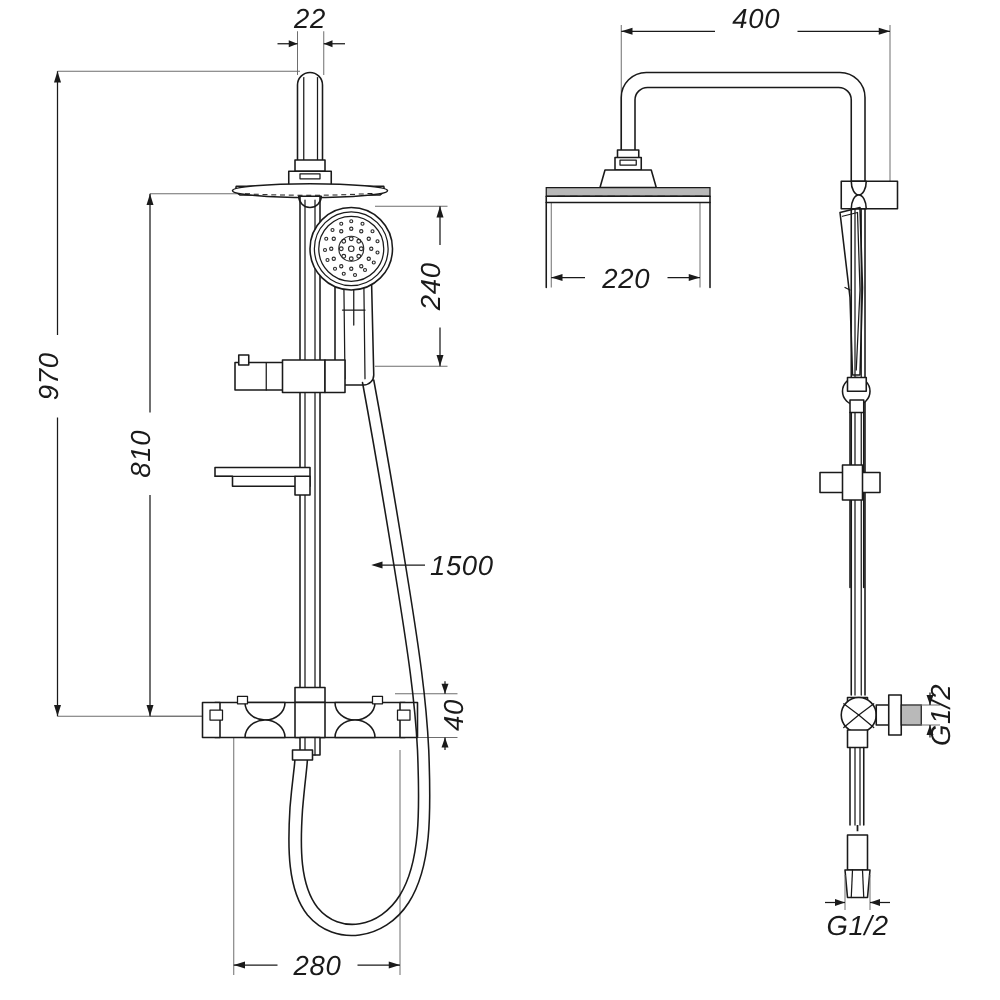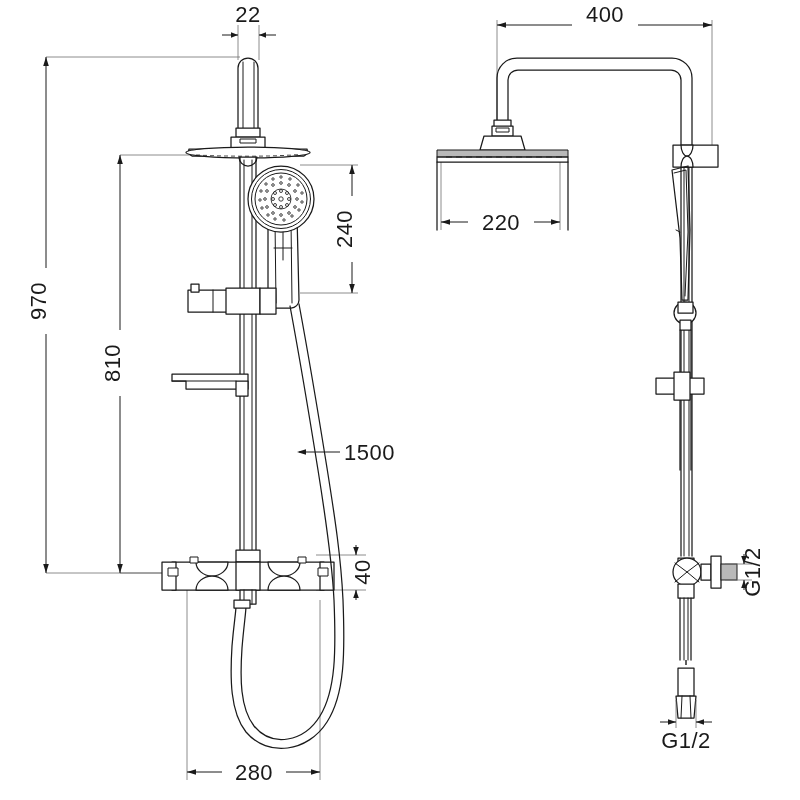--- a/index.html
+++ b/index.html
@@ -2,21 +2,21 @@
 <html><head>
 <meta charset="utf-8">
 <style>
   html,body{margin:0;padding:0;background:#ffffff;}
   body{
     width:800px;height:800px;
     font-family:"Liberation Sans", sans-serif;
     overflow:hidden;
     position:relative;
   }
-  #sheet{position:absolute;left:0;top:0;width:676px;height:800px;}
+  #sheet{position:absolute;left:0;top:0;width:676px;height:800px;font-style:italic;}
   svg{display:block;}
   .dimtext{
     font-family:"Liberation Sans", sans-serif;
     font-size:22px;
     fill:#1a1a1a;
     letter-spacing:0.5px;
   }
   .obj{fill:none;stroke:#1a1a1a;stroke-width:1.25;stroke-linejoin:round;stroke-linecap:round;}
   .objthin{fill:none;stroke:#1a1a1a;stroke-width:1;stroke-linejoin:round;stroke-linecap:round;}
   .objfill{fill:#ffffff;stroke:#1a1a1a;stroke-width:1.25;stroke-linejoin:round;}

